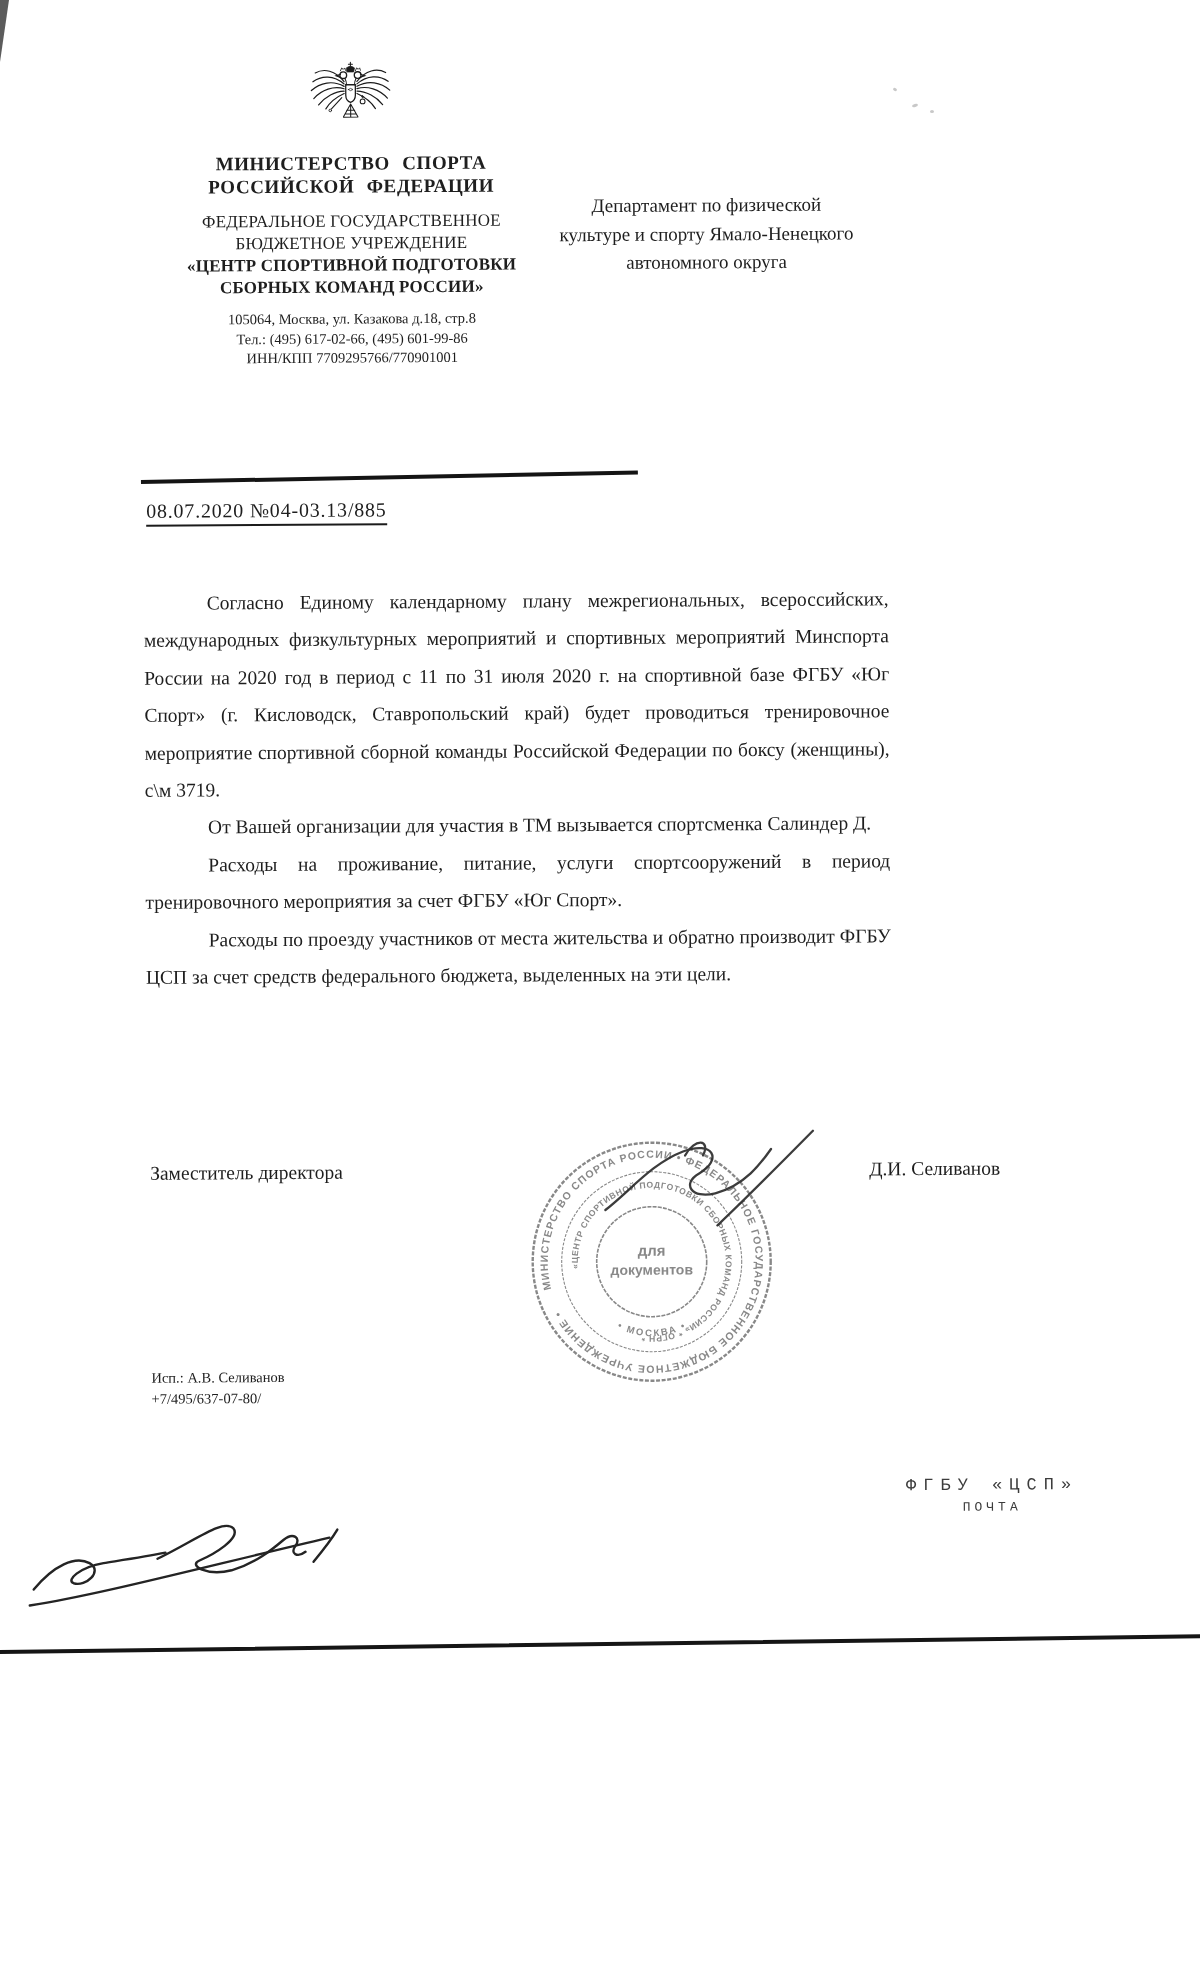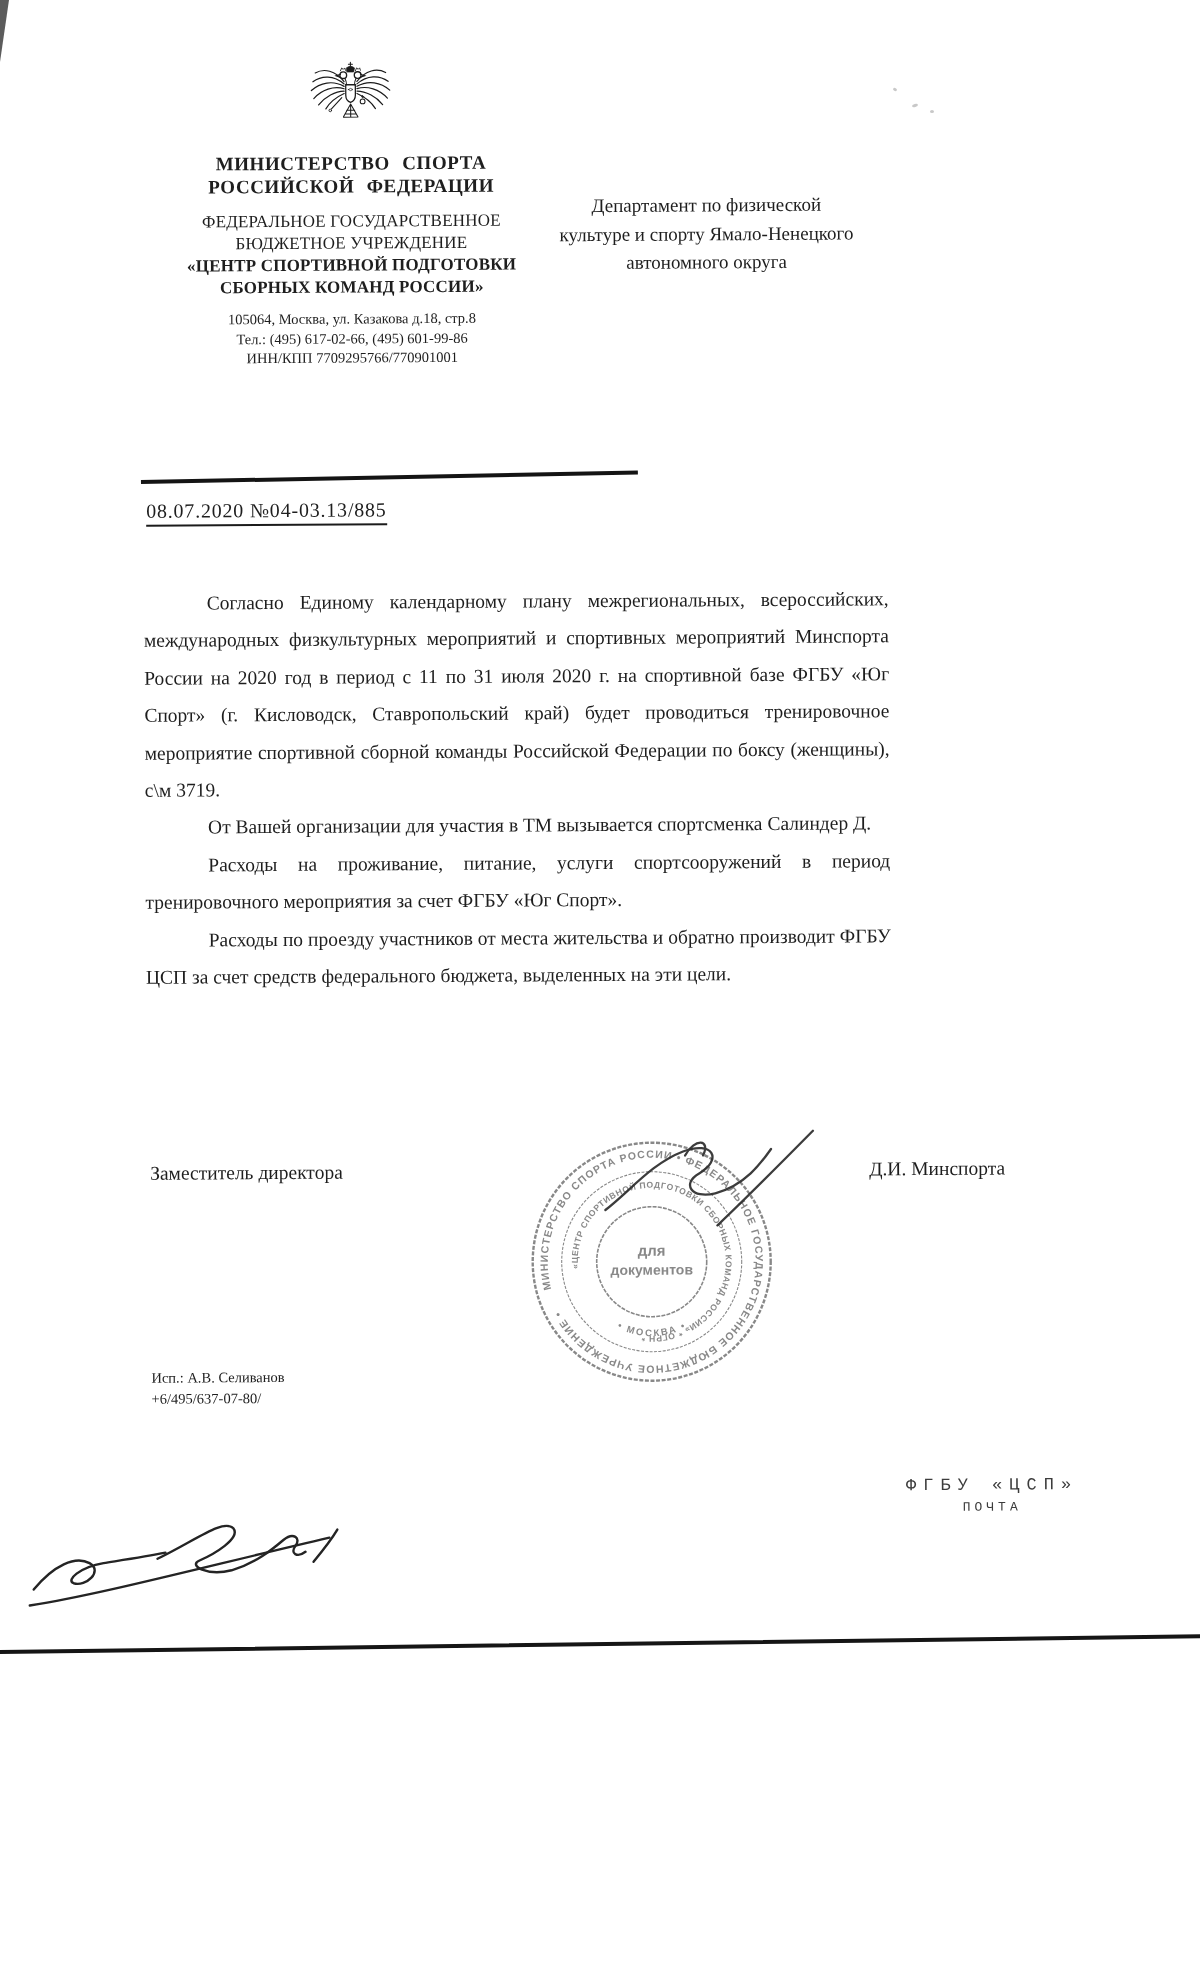--- a/index.html
+++ b/index.html
@@ -124,21 +124,21 @@
     </div>
 
     <div class="body-text">
       <p>Согласно Единому календарному плану межрегиональных, всероссийских, международных физкультурных мероприятий и спортивных мероприятий Минспорта России на 2020 год в период с 11 по 31 июля 2020 г. на спортивной базе ФГБУ «Юг Спорт» (г. Кисловодск, Ставропольский край) будет проводиться тренировочное мероприятие спортивной сборной команды Российской Федерации по боксу (женщины), с\м 3719.</p>
       <p>От Вашей организации для участия в ТМ вызывается спортсменка Салиндер Д.</p>
       <p>Расходы на проживание, питание, услуги спортсооружений в период тренировочного мероприятия за счет ФГБУ «Юг Спорт».</p>
       <p>Расходы по проезду участников от места жительства и обратно производит ФГБУ ЦСП за счет средств федерального бюджета, выделенных на эти цели.</p>
     </div>
 
     <div class="sign-title">Заместитель директора</div>
-    <div class="sign-name">Д.И. Минспорта</div>
+    <div class="sign-name">Д.И. Селиванов</div>
 
     <svg class="stamp" width="260" height="260" viewBox="0 0 260 260" aria-hidden="true">
       <g stroke="#6f6f6f" fill="none">
         <circle cx="130" cy="130" r="119" stroke-width="2.4" stroke-dasharray="4 1.6"></circle>
         <circle cx="130" cy="130" r="90" stroke-width="1.1" stroke-dasharray="3 1.4"></circle>
         <circle cx="130" cy="130" r="55" stroke-width="1.6" stroke-dasharray="4 1.2"></circle>
       </g>
       <defs>
         <path id="ringO" d="M130,26 A104,104 0 1 1 129.9,26"></path>
         <path id="ringI" d="M130,56 A74,74 0 1 1 129.9,56"></path>
@@ -166,21 +166,21 @@
     <svg class="pen-sign-small" width="240" height="120" viewBox="0 0 240 120" aria-hidden="true">
       <g stroke="#2c2c2c" stroke-width="2.3" fill="none" stroke-linecap="round" opacity="0.92">
         <path d="M6 84 C30 66 52 38 84 26 C114 15 124 34 100 48 C82 58 92 74 116 68 C146 60 162 38 172 24"></path>
         <path d="M118 100 C150 70 180 40 214 6"></path>
         <path d="M86 30 C96 12 112 14 104 30"></path>
       </g>
     </svg>
 
     <div class="executor">
       <div>Исп.: А.В. Селиванов</div>
-      <div>+6/495/637-07-80/</div>
+      <div>+7/495/637-07-80/</div>
     </div>
 
     <div class="mail-stamp">
       <div class="l1">ФГБУ «ЦСП»</div>
       <div class="l2">ПОЧТА</div>
     </div>
 
     <svg class="pen-sign-big" width="330" height="115" viewBox="0 0 330 115" aria-hidden="true">
       <g stroke="#242424" stroke-width="2.4" fill="none" stroke-linecap="round">
         <path d="M6 86 C26 62 48 52 62 60 C76 68 58 84 46 80 C38 77 52 64 76 60 C96 57 118 54 138 50"></path>

